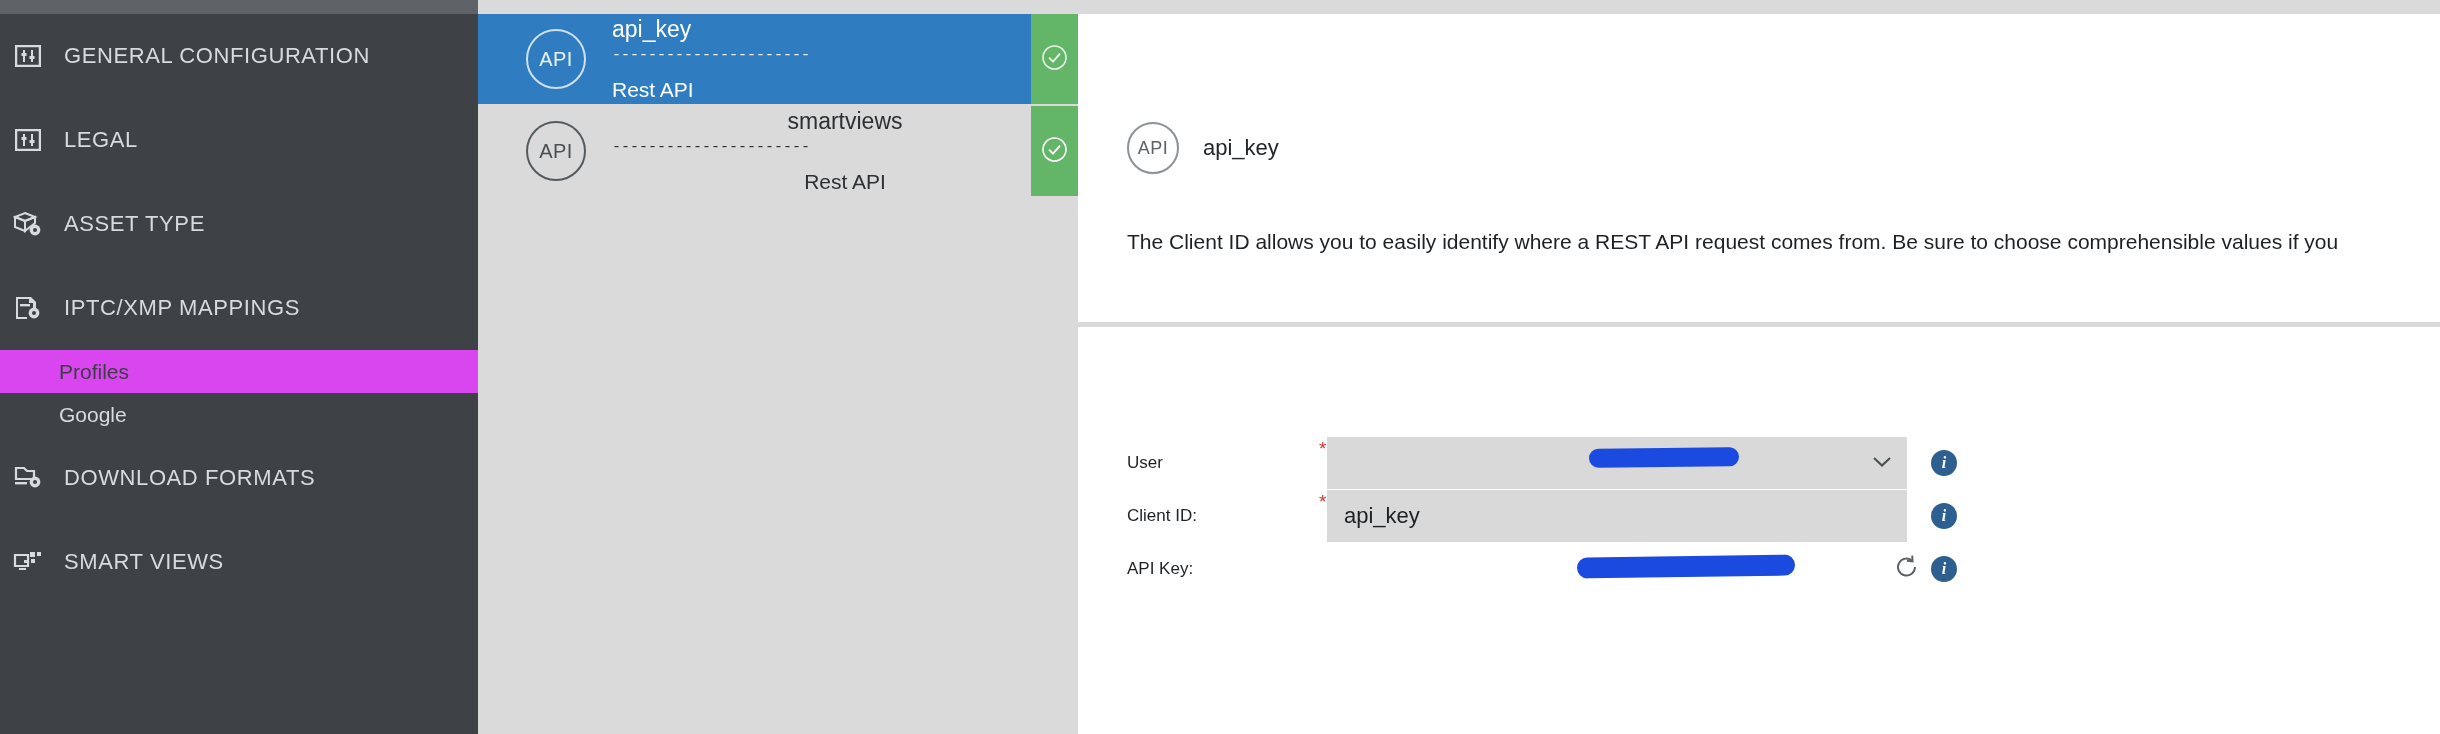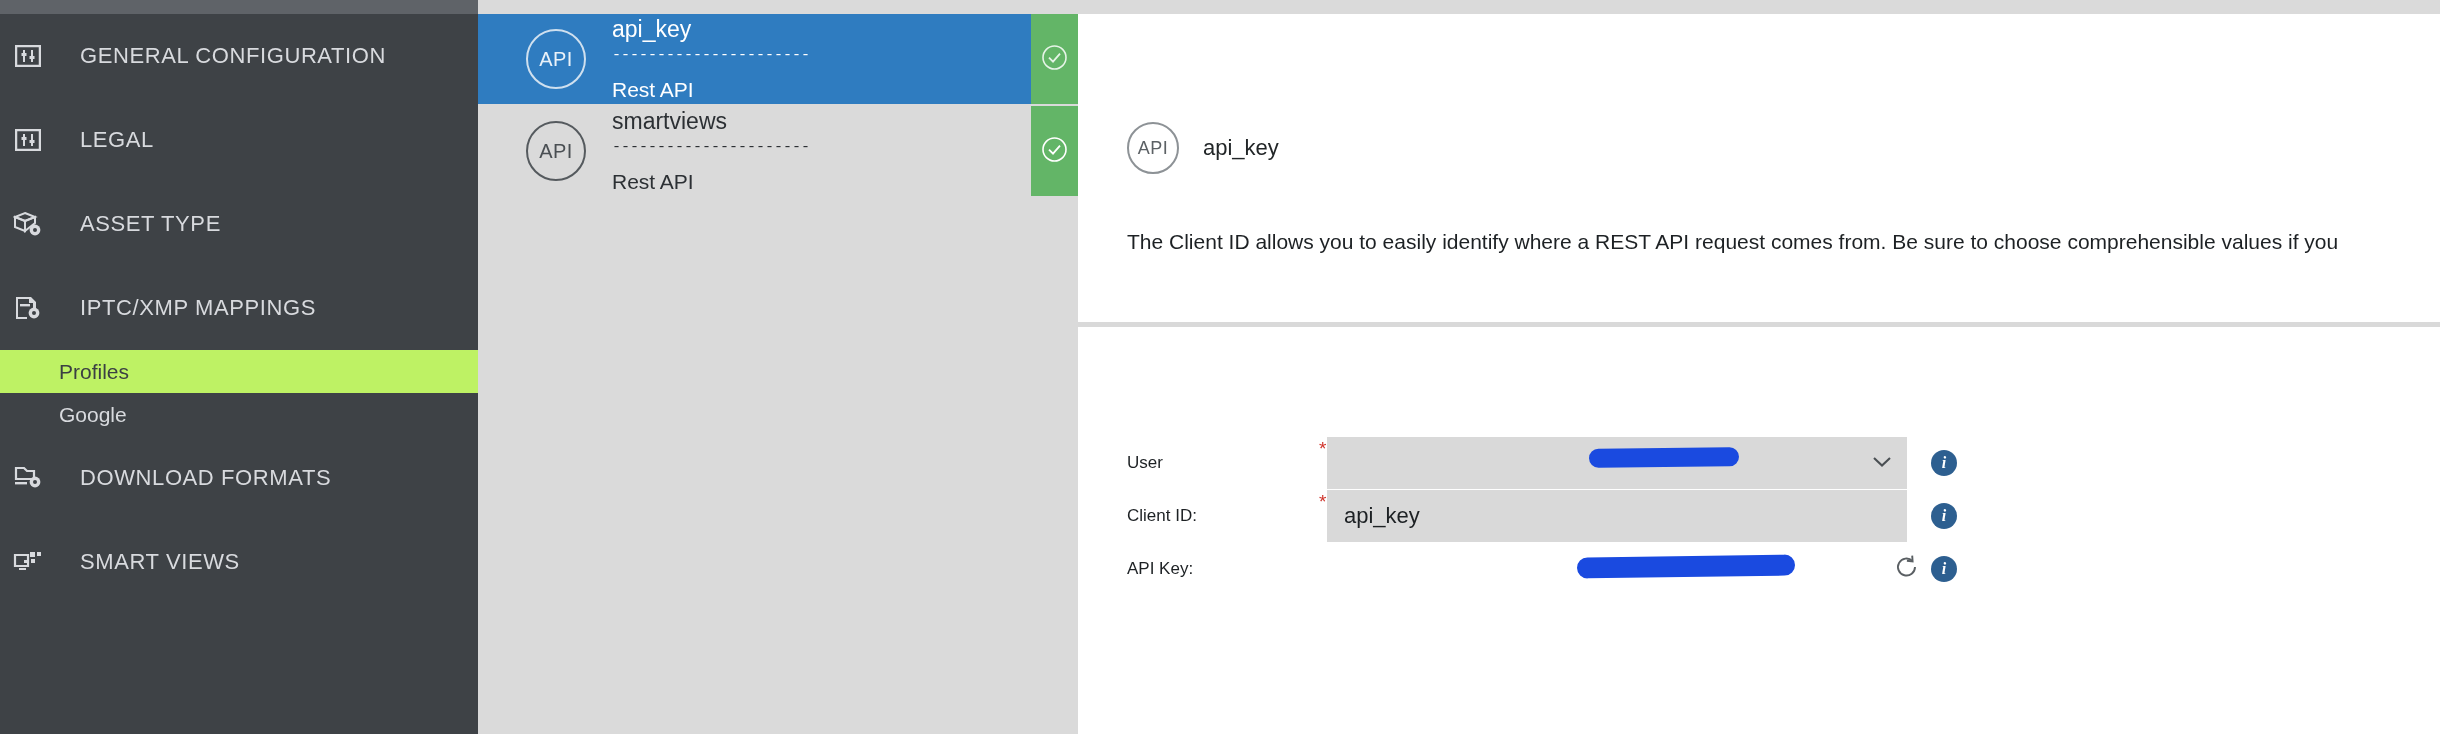--- a/index.html
+++ b/index.html
@@ -32,29 +32,29 @@
   }
   .nav-item .ico {
     width: 56px; min-width: 56px;
     display: flex; align-items: center; justify-content: center;
     margin-left: 0px;
   }
   .nav-item .ico svg { display: block; }
   .nav-label {
     font-size: 22px; letter-spacing: 0.6px;
     color: #d8dade; white-space: nowrap;
-    margin-left: 24px;
+    margin-left: 8px;
   }
   .sub-item {
     height: 43px; display: flex; align-items: center;
     padding-left: 59px;
     font-size: 21px; color: #d8dade;
   }
   .sub-item.active {
-    background: #bef264; color: #3b3f43;
+    background: #d946ef; color: #3b3f43;
   }
 
   
   .listpanel {
     position: absolute; left: 478px; top: 0;
     width: 600px; height: 734px;
     background: #dadada;
   }
   .listpanel-top {
     position: absolute; left: 0; top: 0;
@@ -81,21 +81,21 @@
   .row-text { margin-left: 26px; flex: 1; }
   .row-title { font-size: 23px; line-height: 28px; }
   .row-sub   { font-size: 21px; line-height: 26px; margin-top: 14px; }
   .row-dashes {
     font-size: 15px; line-height: 14px;
     letter-spacing: 0px; margin: 6px 0 4px 0;
     width: 196px; overflow: hidden; white-space: nowrap;
     font-family: "Liberation Mono", monospace;
   }
   .row0 .row-title, .row0 .row-sub, .row0 .row-dashes { color: #ffffff; }
-  .row1 .row-title, .row1 .row-sub, .row1 .row-dashes { color: #2c3034; }
+  .row1 .row-title, .row1 .row-sub, .row1 .row-dashes { color: #2c3034; text-align: center; }
   .row-status {
     position: absolute; right: 0; top: 0;
     width: 47px; height: 90px;
     background: #63b567;
     display: flex; align-items: center; justify-content: center;
   }
 
   
   .main {
     position: absolute; left: 1078px; top: 0;

